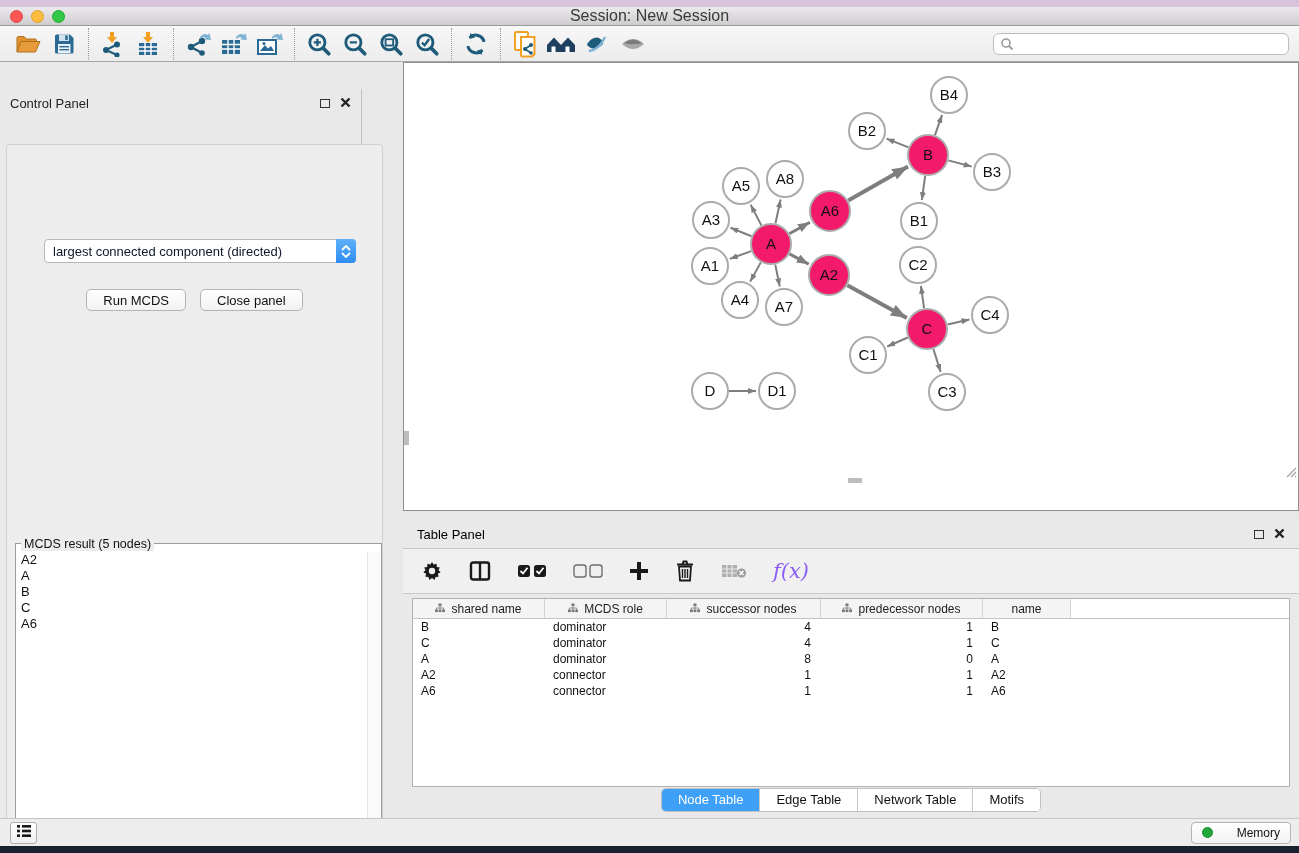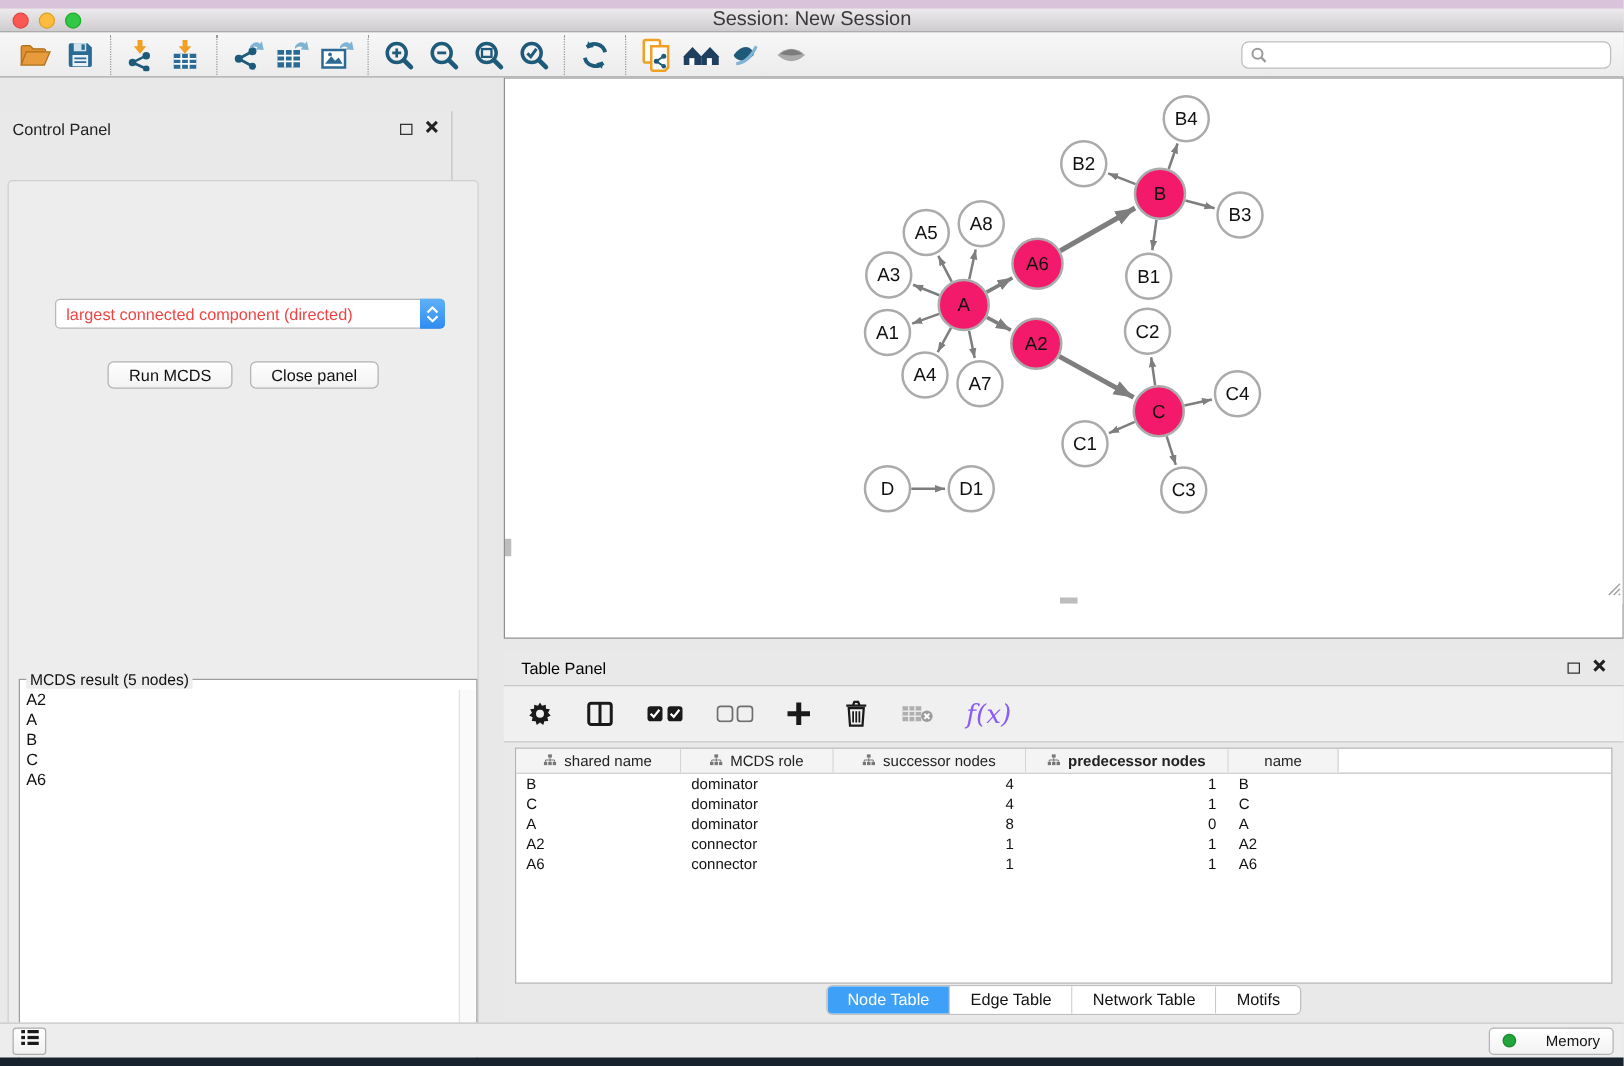--- a/index.html
+++ b/index.html
@@ -41,21 +41,21 @@
   .seg { display:flex; border:1px solid #BFBFBF; border-radius:5px; overflow:hidden; background:#fff; }
   .seg .tab { padding:3px 14px; font-size:13px; color:#111; background:#fff;
     border-right:1px solid #C9C9C9; cursor:pointer; line-height:16px; }
   .seg .tab:last-child { border-right:none; }
   .seg .tab.sel { background:#3FA0F8; color:#fff; }
   .cp-content { position:absolute; left:6px; top:55px; width:377px; height:686px;
     background:#EDEDED; border:1px solid #CFCFCF; border-radius:4px; }
   .opt-label { text-align:center; margin-top:22px; font-size:13px; color:#111; }
   .combo { position:absolute; left:37px; top:94px; width:312px; height:24px;
     background:#fff; border:1px solid #B7B7B7; border-radius:4px; display:flex; align-items:center; cursor:pointer; }
-  .combo .combo-text { flex:1; font-size:13px; padding-left:8px; color:#ef4444; white-space:nowrap; overflow:hidden; }
+  .combo .combo-text { flex:1; font-size:13px; padding-left:8px; color:#0f172a; white-space:nowrap; overflow:hidden; }
   .combo .stepper { width:20px; height:24px; margin-right:-1px; background:linear-gradient(#5FB1F9,#2E8BF0);
     border-radius:0 4px 4px 0; display:flex; flex-direction:column; align-items:center; justify-content:center; gap:1px; }
   .combo .stepper svg { display:block; }
   .cp-btn-row { position:absolute; left:0; top:144px; width:100%; display:flex; justify-content:center; gap:14px; }
   .mac-btn { height:22px; background:linear-gradient(#FFFFFF,#F2F2F2); border:1px solid #B4B4B4;
     border-radius:5px; font-size:13px; color:#111; padding:0 16px; cursor:pointer;
     font-family:"Liberation Sans", sans-serif; }
   .result-box { position:absolute; left:8px; top:392px; width:367px; height:342px; }
   .result-frame { position:absolute; inset:6px 0 0 0; border:1px solid #9C9C9C; background:#fff; }
   .result-label { position:absolute; left:6px; top:0; background:#EDEDED; padding:0 3px;
@@ -473,21 +473,21 @@
           <div class="dt-hcell" style="width: 154px;">
             <span><svg width="10" height="10" viewBox="0 0 10 10">
                 <rect x="3.5" y="0.5" width="3" height="2.6" fill="#777"></rect>
                 <rect x="0" y="6.5" width="2.8" height="2.6" fill="#777"></rect>
                 <rect x="3.6" y="6.5" width="2.8" height="2.6" fill="#777"></rect>
                 <rect x="7.2" y="6.5" width="2.8" height="2.6" fill="#777"></rect>
                 <path d="M5 3.2 V5 M1.4 6.4 V5 H8.6 V6.4 M5 5 V6.4" stroke="#777" stroke-width="0.8" fill="none"></path>
               </svg></span>
             <span>successor nodes</span>
           </div>
-          <div class="dt-hcell" style="width: 162px; font-weight: bold;">
+          <div class="dt-hcell" style="width: 162px;">
             <span><svg width="10" height="10" viewBox="0 0 10 10">
                 <rect x="3.5" y="0.5" width="3" height="2.6" fill="#777"></rect>
                 <rect x="0" y="6.5" width="2.8" height="2.6" fill="#777"></rect>
                 <rect x="3.6" y="6.5" width="2.8" height="2.6" fill="#777"></rect>
                 <rect x="7.2" y="6.5" width="2.8" height="2.6" fill="#777"></rect>
                 <path d="M5 3.2 V5 M1.4 6.4 V5 H8.6 V6.4 M5 5 V6.4" stroke="#777" stroke-width="0.8" fill="none"></path>
               </svg></span>
             <span>predecessor nodes</span>
           </div>
           <div class="dt-hcell" style="width: 88px;">

